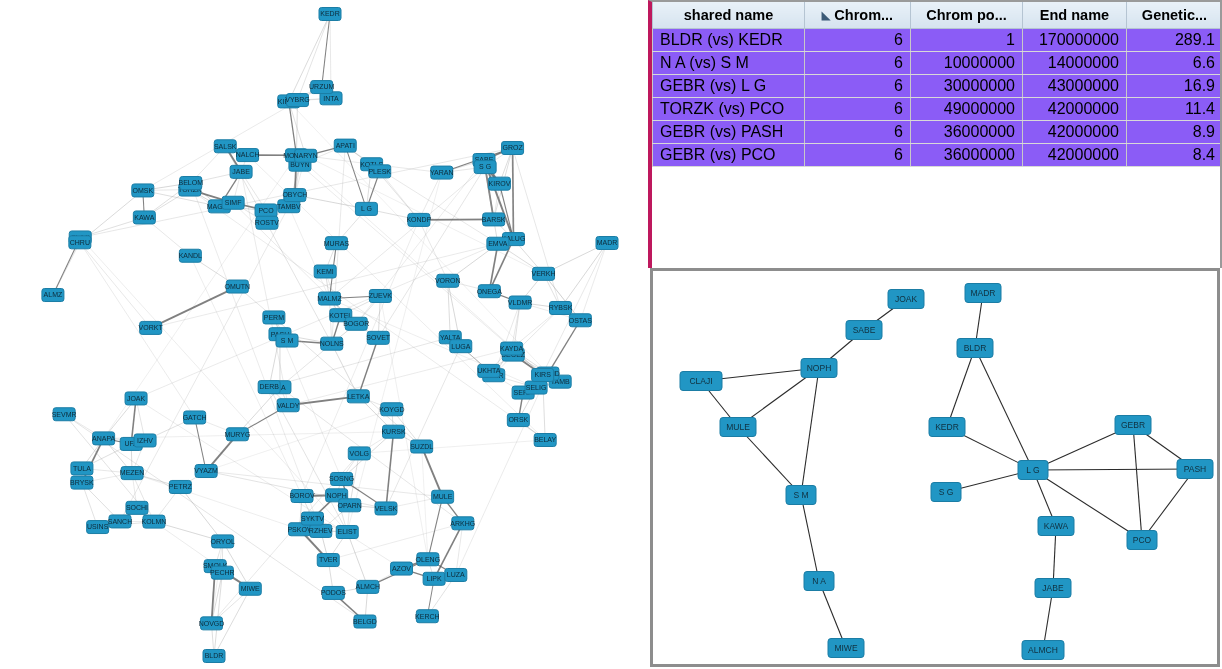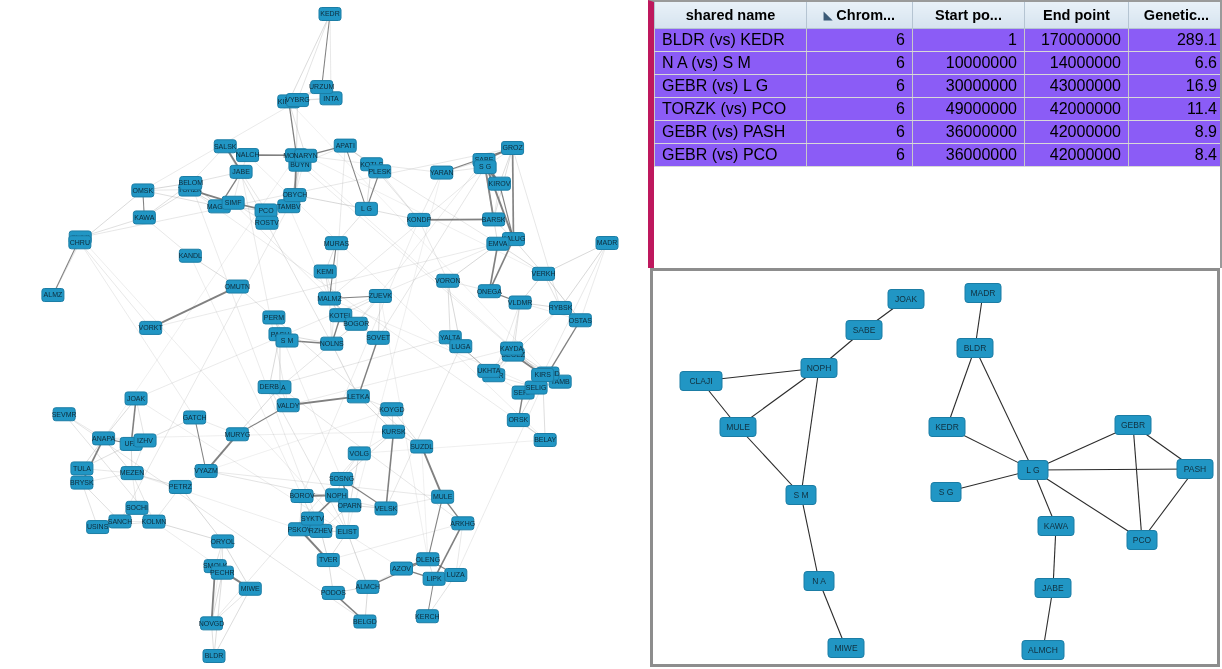--- a/index.html
+++ b/index.html
@@ -27,21 +27,21 @@
     overflow: hidden;
   }
   #left-network svg { display: block; }
 
   
   #table-panel {
     position: absolute;
     left: 648px; top: 0;
     width: 574px; height: 268px;
     background: #ffffff;
-    border-left: 6px solid #be185d;
+    border-left: 4px solid #be185d;
     border-top: 2px solid #9a9a9a;
     border-right: 2px solid #9a9a9a;
     box-sizing: border-box;
     overflow: hidden;
   }
   table.grid {
     border-collapse: collapse;
     width: 100%;
     font-size: 14px;
     color: #000;
@@ -959,22 +959,22 @@
         <col class="col-name">
           <col class="col-chrom">
           <col class="col-start">
           <col class="col-end">
           <col class="col-gen">
       </colgroup>
       <thead>
         <tr>
           <th><span>shared name</span></th>
           <th><span class="sortmark">◣</span><span>Chrom...</span></th>
-          <th><span>Start po...</span></th>
-          <th><span>End point</span></th>
+          <th><span>Chrom po...</span></th>
+          <th><span>End name</span></th>
           <th><span>Genetic...</span></th>
         </tr>
       </thead>
       <tbody id="table-body">
           <tr>
             <td class="txt">BLDR (vs) KEDR</td>
             <td class="num">6</td>
             <td class="num">1</td>
             <td class="num">170000000</td>
             <td class="num">289.1</td>

